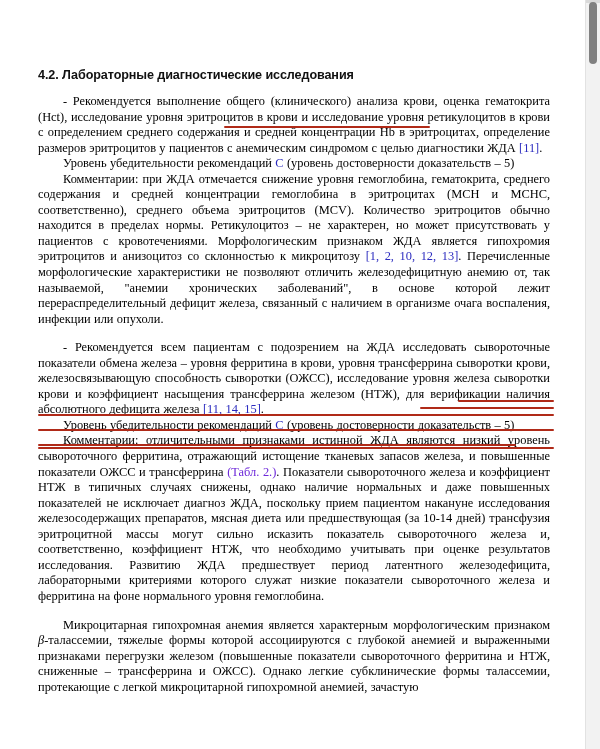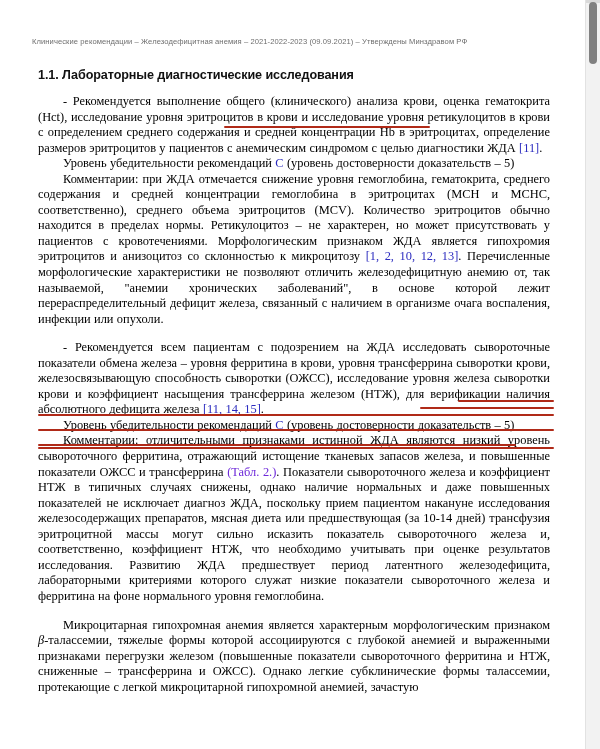--- a/index.html
+++ b/index.html
@@ -120,25 +120,24 @@
     width: 586px;
     height: 10px;
     background: linear-gradient(to bottom, rgba(255,255,255,0), #ffffff 85%);
   }
 </style>
 </head>
 <body>
 
 <div class="page-sheet">
 
-  <div class="page-running-head">Клинические рекомендации – Железодефицитная анемия – 2021-2022-2023 (09.09.2021) – Утверждены Минздравом РФ</div>
 
   <div class="content">
 
-    <h2 class="section-title">1.1. Лабораторные диагностические исследования</h2>
+    <h2 class="section-title">4.2. Лабораторные диагностические исследования</h2>
 
     <p class="para">
       <span>- Рекомендуется выполнение общего (клинического) анализа крови, оценка гематокрита (Hct), исследование уровня эритроцитов в крови и исследование уровня ретикулоцитов в крови с определением среднего содержания и средней концентрации Hb в эритроцитах, определение размеров эритроцитов у пациентов с анемическим синдромом с целью диагностики ЖДА </span><span class="ref">[11]</span><span>.</span>
     </p>
 
     <p class="para">
       <span>Уровень убедительности рекомендаций </span><span class="level-letter">C</span><span> (уровень достоверности доказательств – 5)</span>
     </p>
 
     <p class="para">

